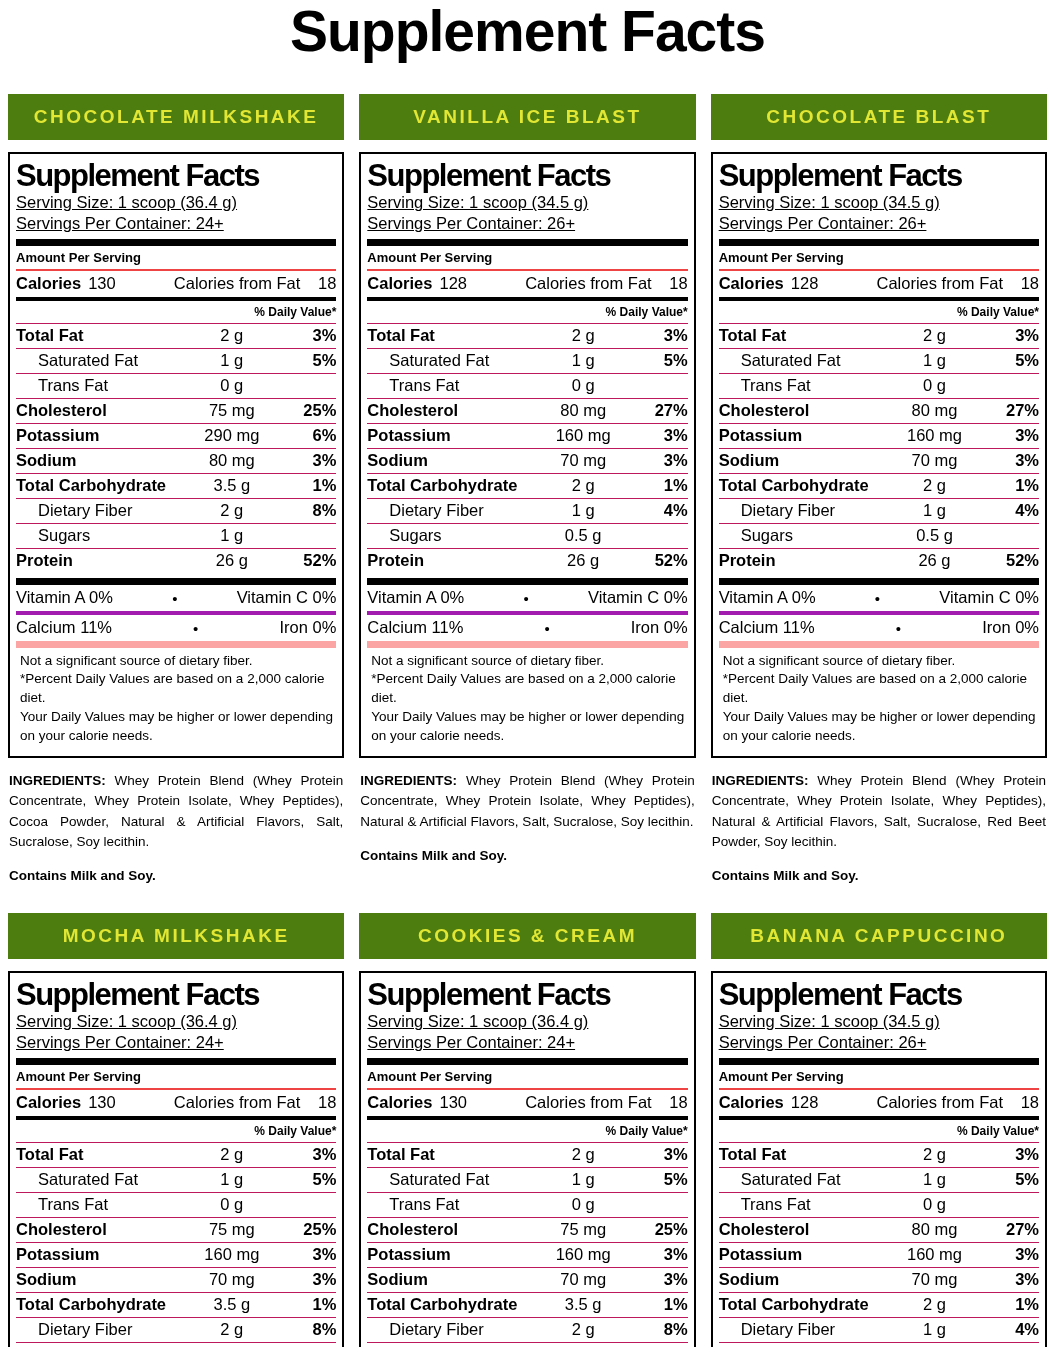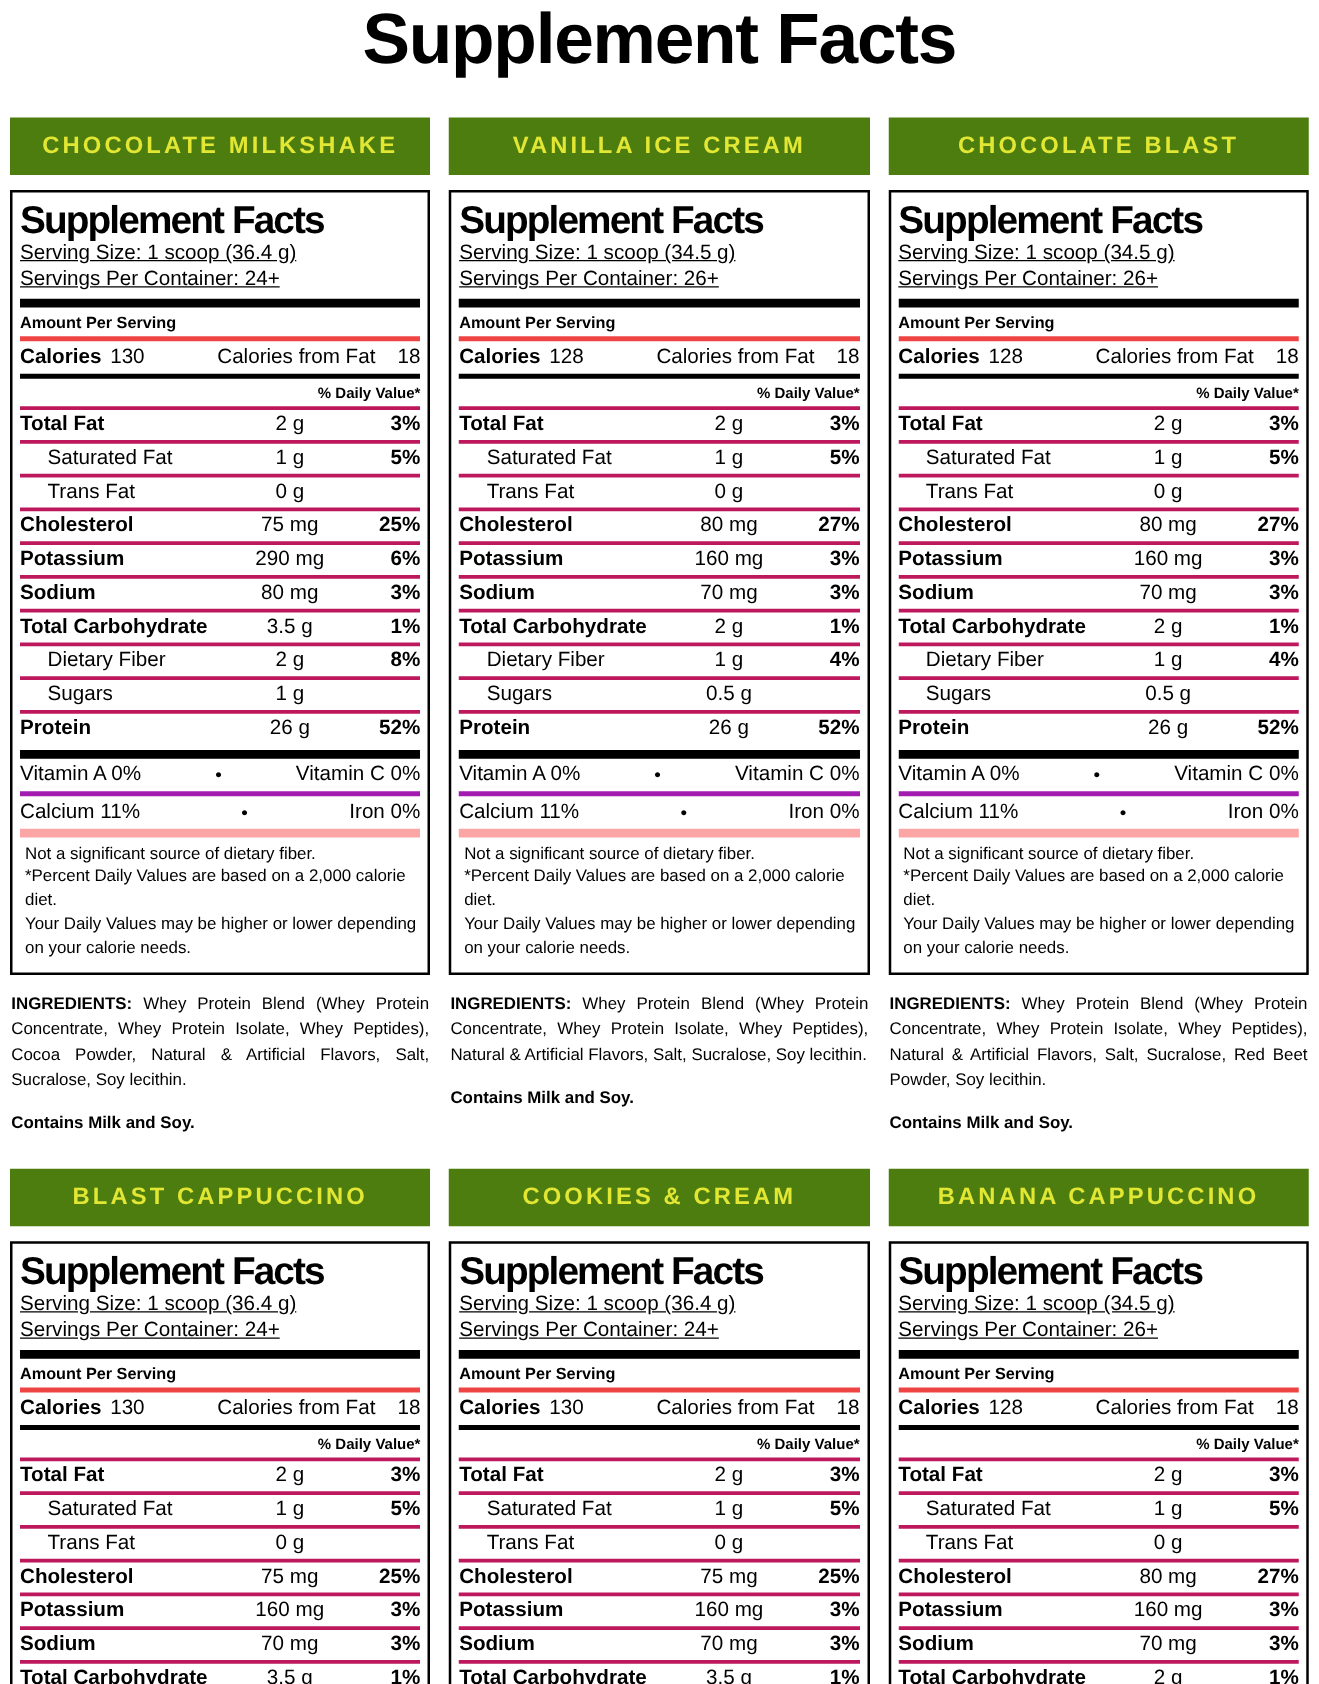--- a/index.html
+++ b/index.html
@@ -51,33 +51,33 @@
     letter-spacing: -1.5px;
     line-height: 1.08;
   }
   .serving { font-size: 16.5px; line-height: 1.25; text-decoration: underline; }
   .bar-thick { height: 7px; background: #000000; margin: 5px 0 0 0; }
   .aps { font-size: 13px; font-weight: bold; padding: 4px 0; }
   .cal-row {
     display: flex;
     align-items: baseline;
     font-size: 16.5px;
-    border-top: 4px solid #ef4444;
+    border-top: 2px solid #ef4444;
     padding: 3px 0 4px 0;
   }
   .cal-left { flex: 1; }
   .cal-val { margin-left: 7px; }
   .cal-right { width: 36px; text-align: right; }
   .bar-med { height: 4px; background: #000000; }
   .dv-header { text-align: right; font-size: 12px; font-weight: bold; padding: 4px 0; }
   .nrow {
     display: flex;
     align-items: baseline;
     font-size: 16.5px;
-    border-top: 3px solid #be185d;
+    border-top: 1px solid #be185d;
     padding: 2px 0 3px 0;
   }
   .n-name { flex: 1; white-space: nowrap; }
   .nrow.indent .n-name { padding-left: 22px; }
   .b { font-weight: bold; }
   .n-amt { width: 105px; text-align: center; }
   .n-dv { width: 52px; text-align: right; }
   .vrow {
     display: flex;
     justify-content: space-between;
@@ -201,21 +201,21 @@
     </div>
     <p class="ingredients">
       <span class="b">INGREDIENTS:</span>
       <span>Whey Protein Blend (Whey Protein Concentrate, Whey Protein Isolate, Whey Peptides), Cocoa Powder, Natural &amp; Artificial Flavors, Salt, Sucralose, Soy lecithin.</span>
     </p>
     <p class="contains">Contains Milk and Soy.</p>
   </section>
 
   <section class="panel">
     <div class="flavor-bar">
-      <span>VANILLA ICE CREAM</span>
+      <span>VANILLA ICE BLAST</span>
     </div>
     <div class="facts-box">
       <div class="facts-title">Supplement Facts</div>
       <div class="serving">Serving Size: 1 scoop (34.5 g)</div>
       <div class="serving">Servings Per Container: 26+</div>
       <div class="bar-thick"></div>
       <div class="aps">Amount Per Serving</div>
       <div class="cal-row">
         <span class="cal-left"><span class="b">Calories</span><span class="cal-val">128</span></span>
         <span>Calories from Fat</span>
@@ -391,21 +391,21 @@
     </div>
     <p class="ingredients">
       <span class="b">INGREDIENTS:</span>
       <span>Whey Protein Blend (Whey Protein Concentrate, Whey Protein Isolate, Whey Peptides), Natural &amp; Artificial Flavors, Salt, Sucralose, Red Beet Powder, Soy lecithin.</span>
     </p>
     <p class="contains">Contains Milk and Soy.</p>
   </section>
 
   <section class="panel">
     <div class="flavor-bar">
-      <span>BLAST CAPPUCCINO</span>
+      <span>MOCHA MILKSHAKE</span>
     </div>
     <div class="facts-box">
       <div class="facts-title">Supplement Facts</div>
       <div class="serving">Serving Size: 1 scoop (36.4 g)</div>
       <div class="serving">Servings Per Container: 24+</div>
       <div class="bar-thick"></div>
       <div class="aps">Amount Per Serving</div>
       <div class="cal-row">
         <span class="cal-left"><span class="b">Calories</span><span class="cal-val">130</span></span>
         <span>Calories from Fat</span>

